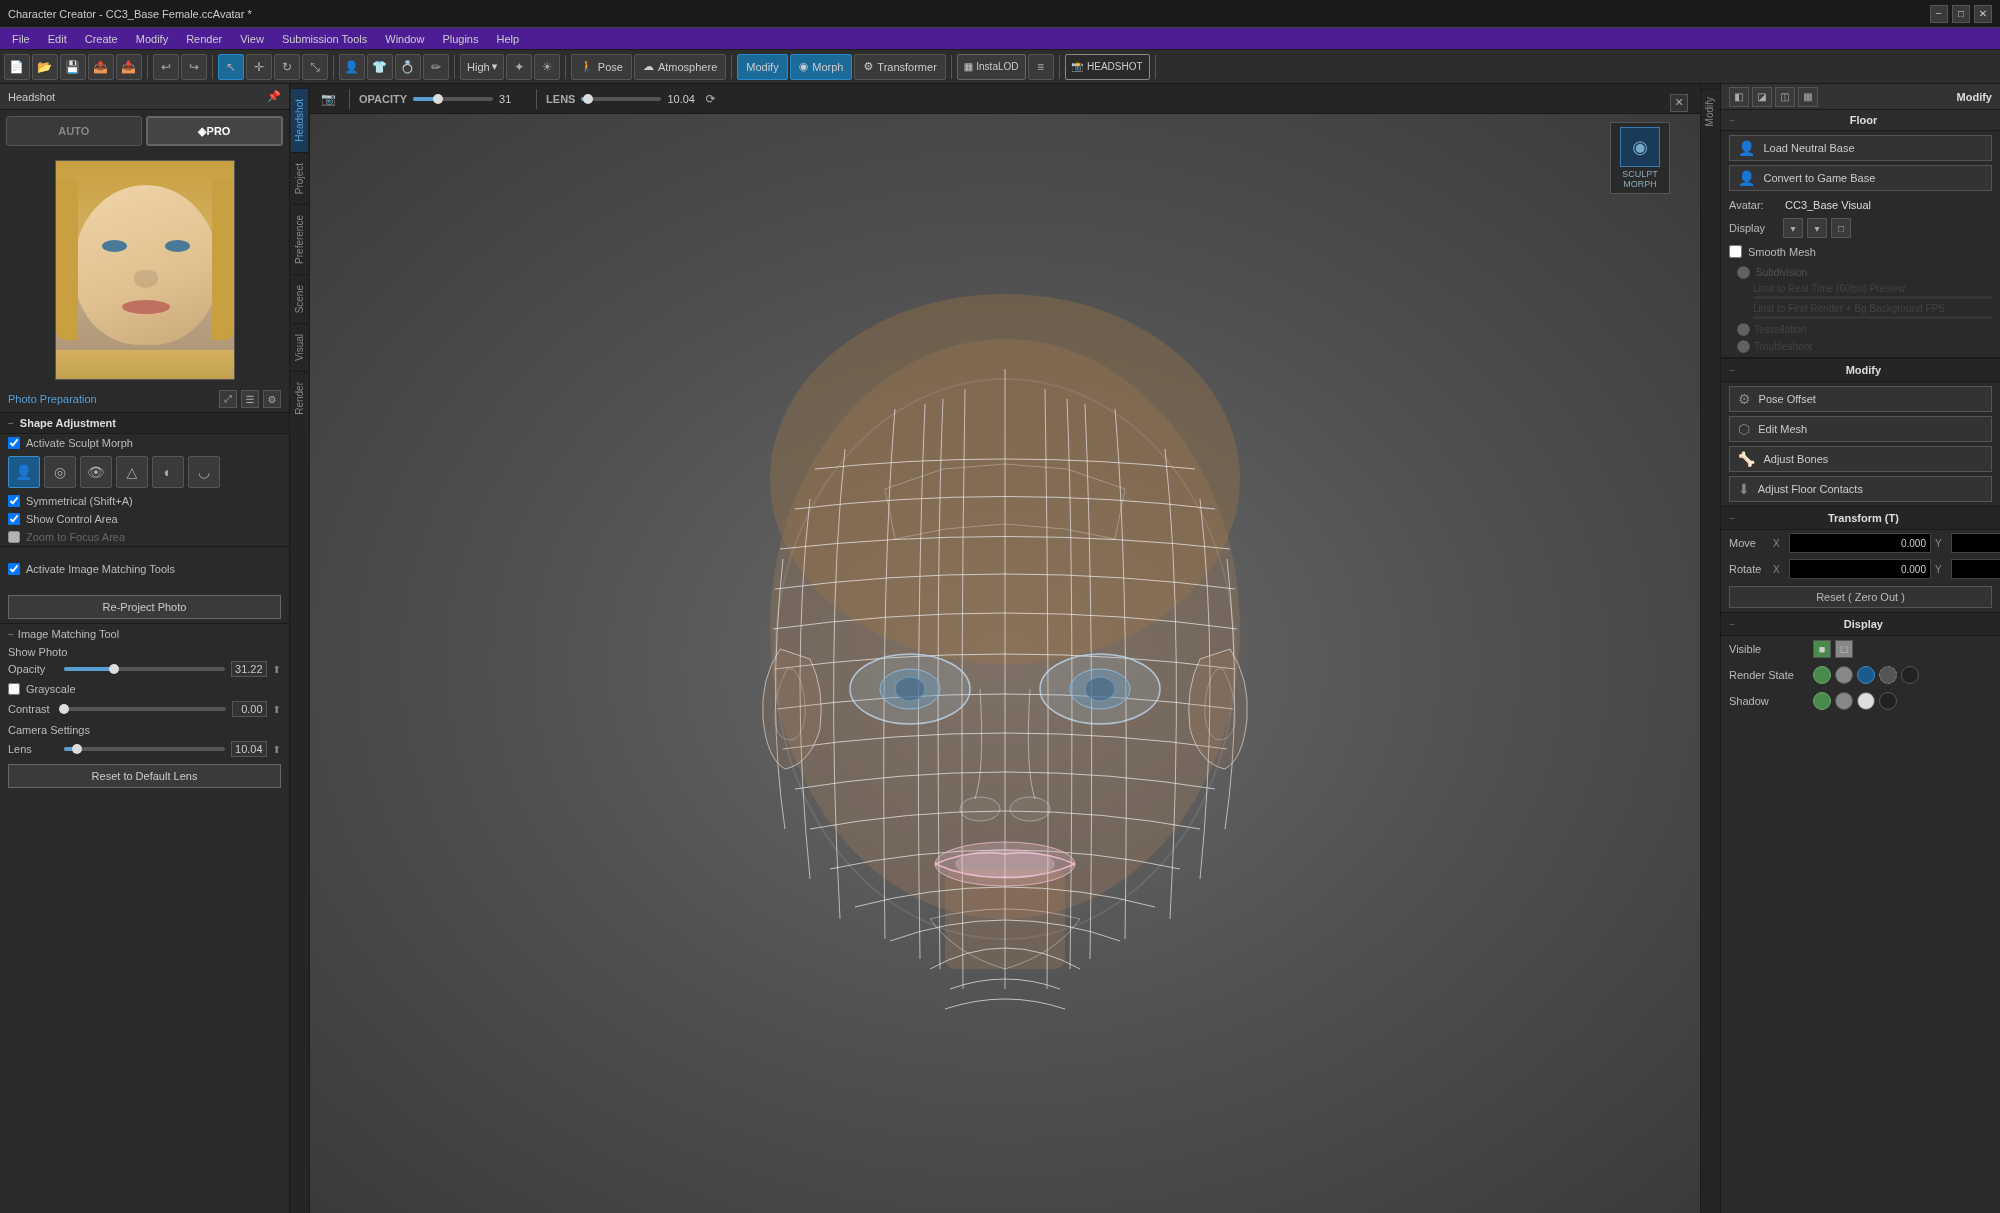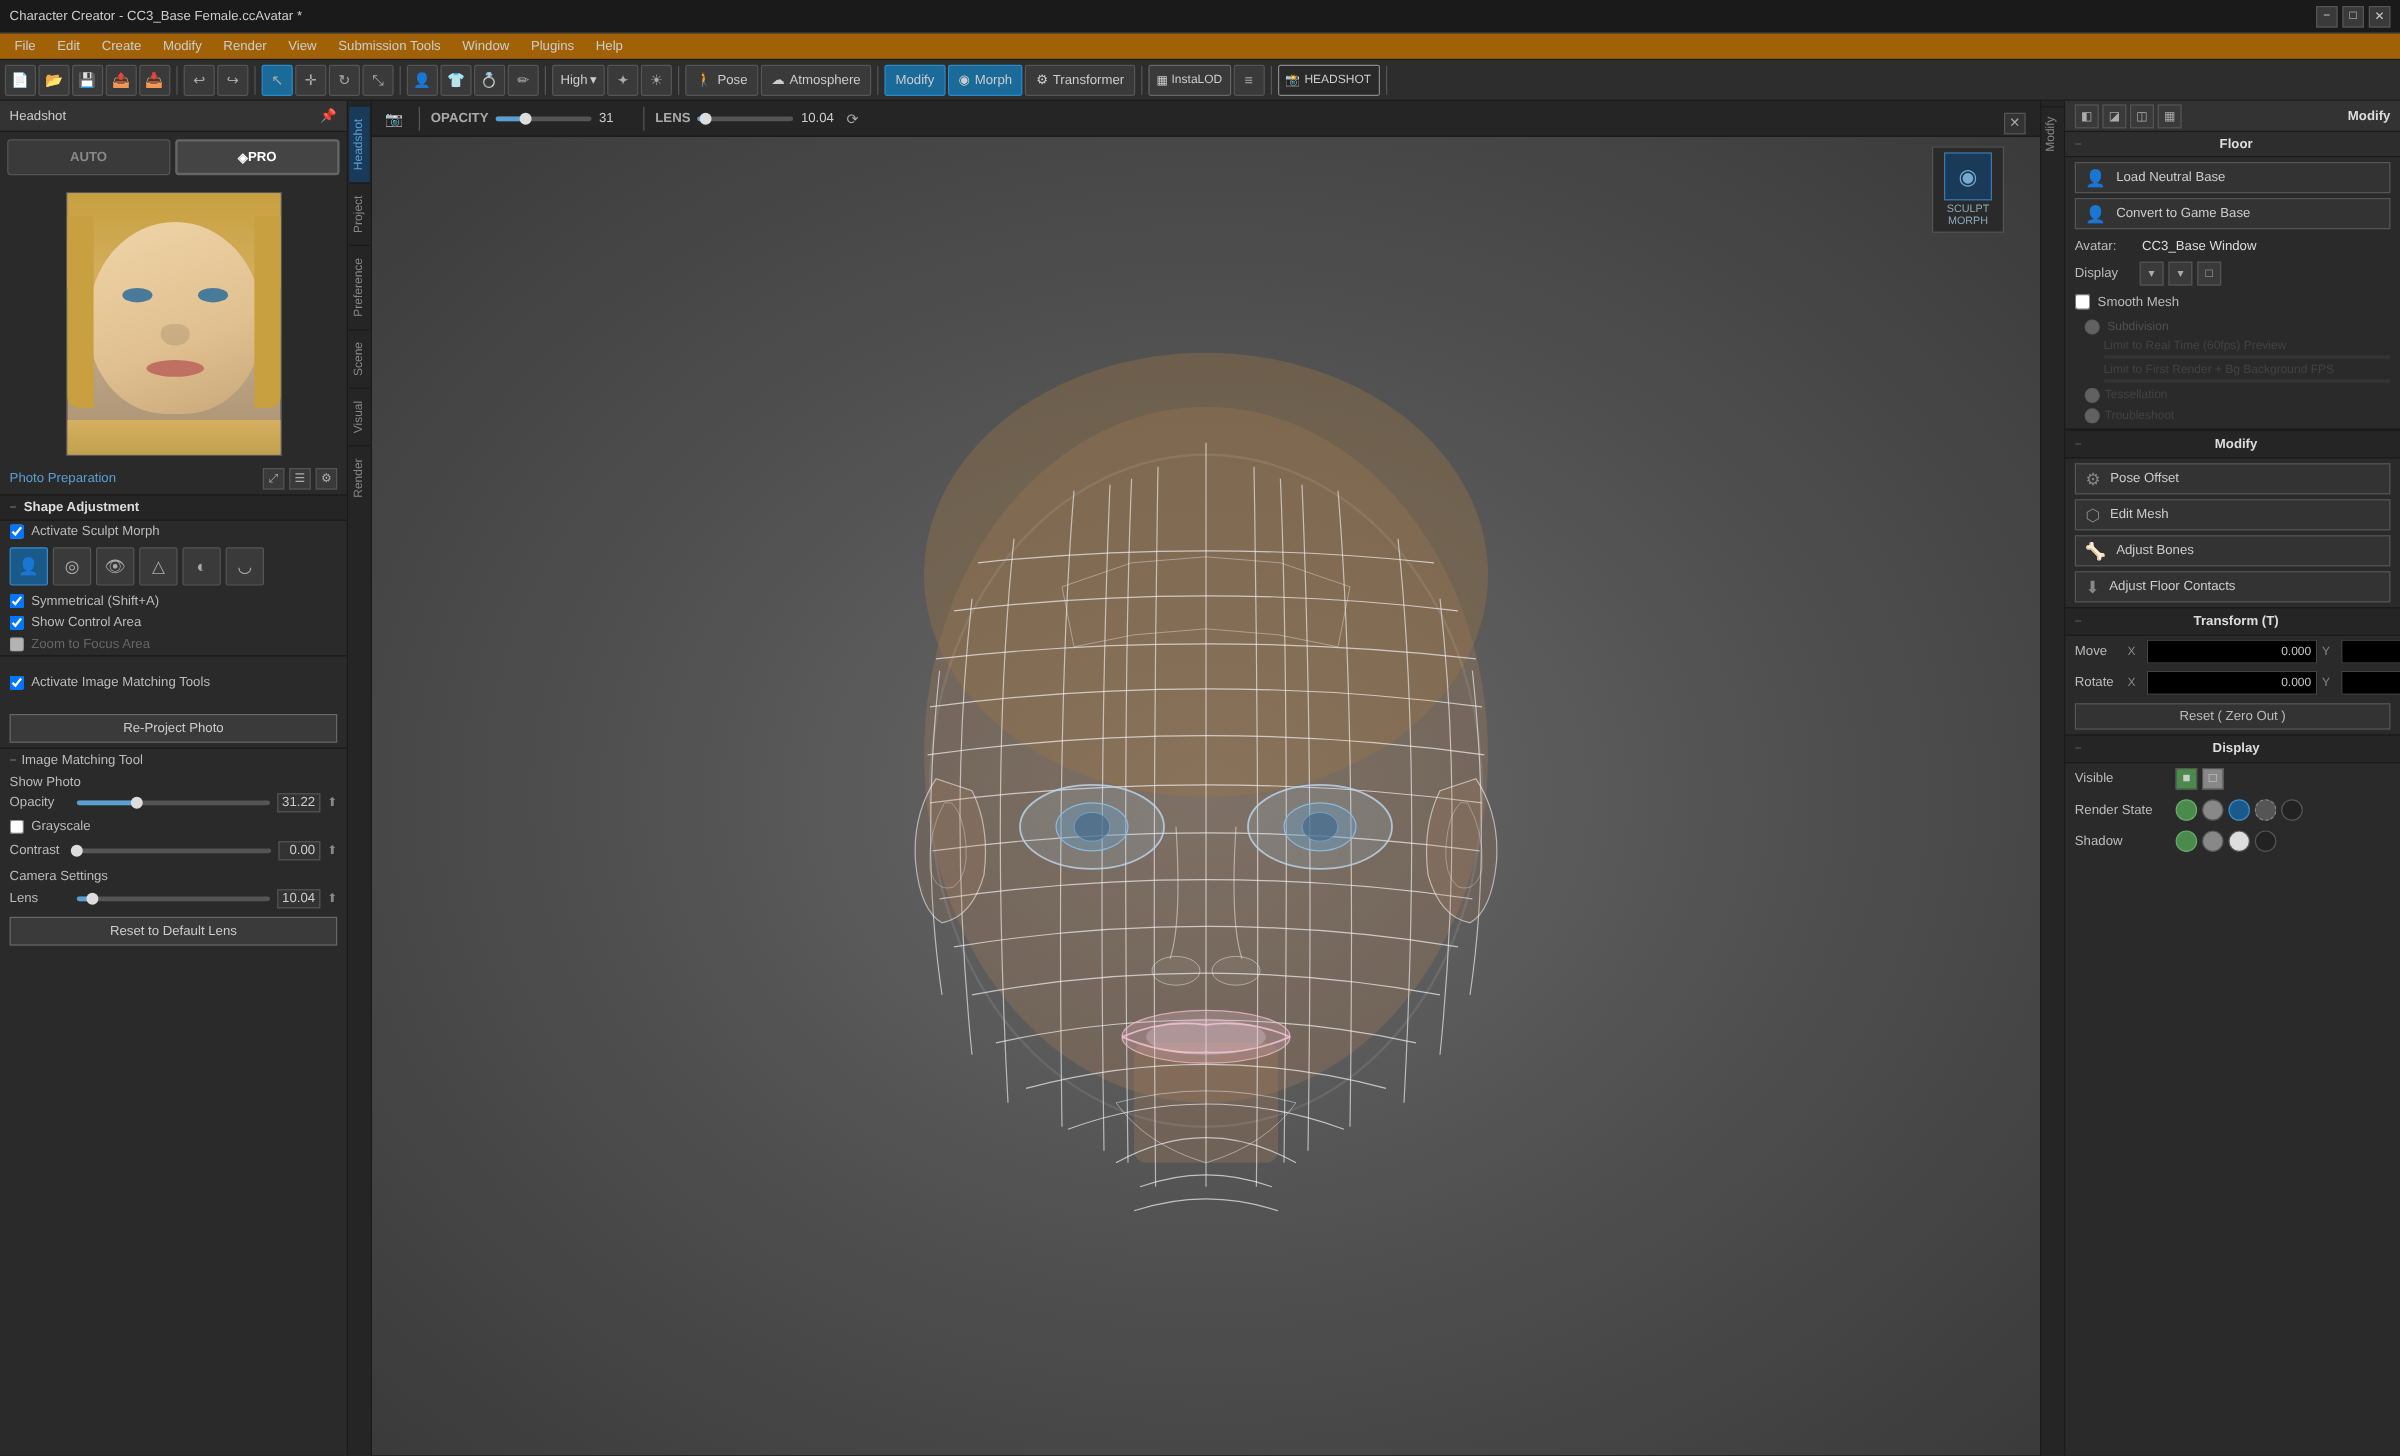--- a/index.html
+++ b/index.html
@@ -21,21 +21,21 @@
       background: #3a3a3a;
       border: 1px solid #555;
       color: #ccc;
       font-size: 10px;
       display: flex; align-items: center; justify-content: center;
       cursor: pointer;
     }
 
     
     .menu-bar {
-      background: #a16207;
+      background: #4c1d95;
       height: 22px;
       display: flex;
       align-items: center;
       padding: 0 4px;
       border-bottom: 1px solid #1a1a1a;
       gap: 2px;
     }
     .menu-item {
       padding: 2px 8px;
       color: #ccc;
@@ -1062,21 +1062,21 @@
         <span>Load Neutral Base</span>
       </div>
 
       <div class="avatar-btn">
         <span class="avatar-btn-icon">👤</span>
         <span>Convert to Game Base</span>
       </div>
 
       <div class="avatar-info-row">
         <span class="avatar-info-label">Avatar:</span>
-        <span class="avatar-info-value">CC3_Base Window</span>
+        <span class="avatar-info-value">CC3_Base Visual</span>
       </div>
 
       <div class="display-row">
         <span class="display-label">Display</span>
         <div class="display-btn">▾</div>
         <div class="display-btn">▾</div>
         <div class="display-btn">□</div>
       </div>
 
       <div class="smooth-mesh-row">

